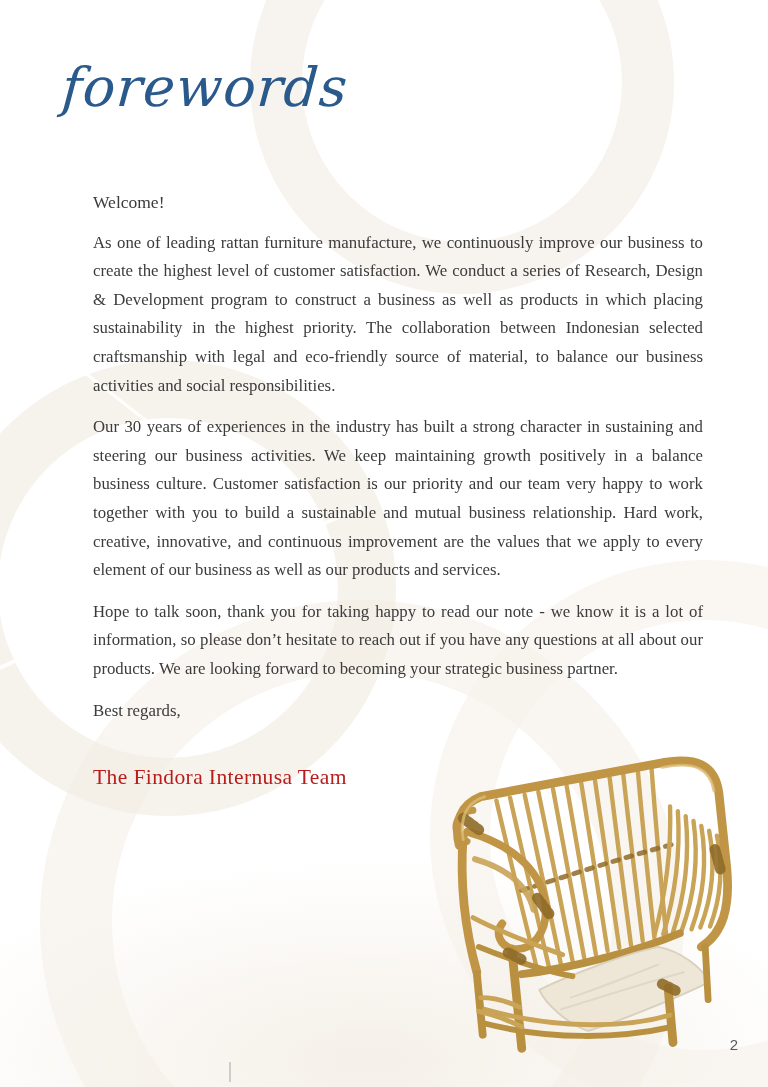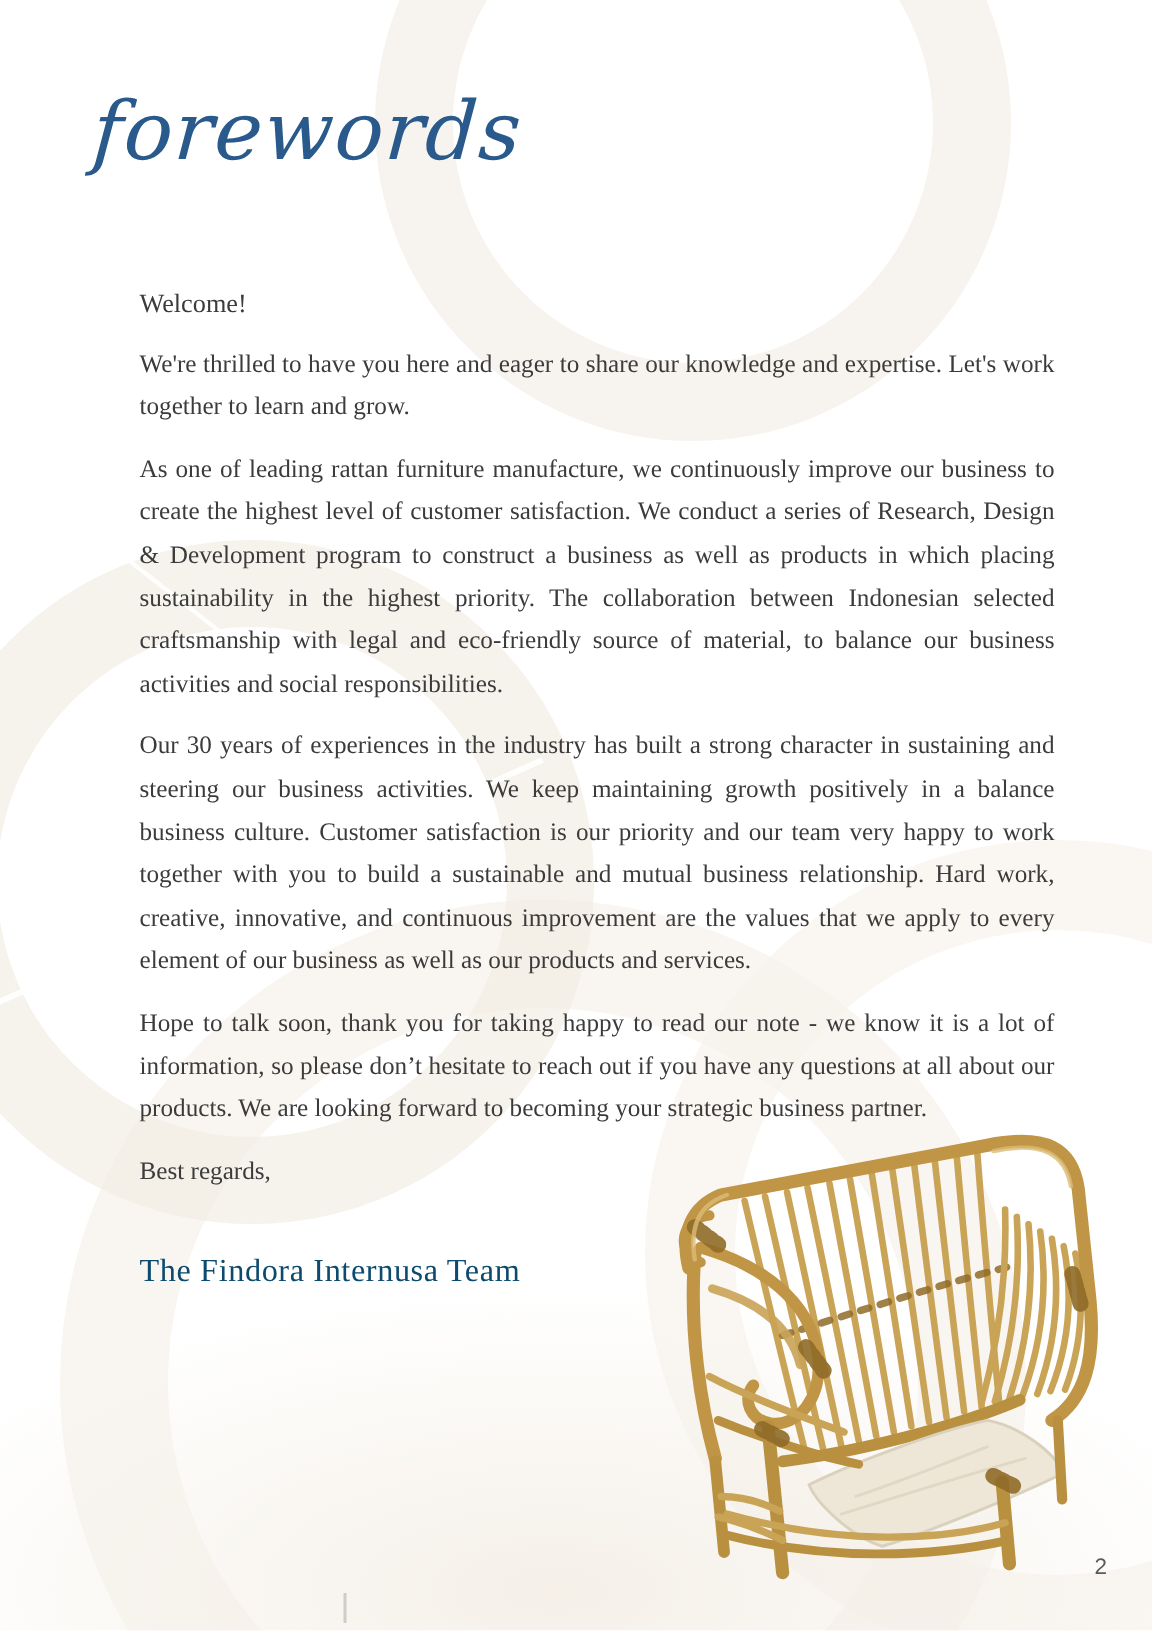--- a/index.html
+++ b/index.html
@@ -35,21 +35,21 @@
 
   
   .letter{
     position:absolute;left:93px;top:188px;width:626px;
     color:#3b3b3b;
     font-size:16.8px;line-height:28.6px;
   }
   .letter p{margin:0 16px 13px 0;text-align:justify;}
   .greeting{font-size:17.5px;margin-bottom:12px !important;text-align:left !important;}
   .signoff{margin-bottom:38px !important;text-align:center;}
-  .signature{font-size:21.5px;letter-spacing:0.4px;text-align:left !important;color:#0c4a6e;}
+  .signature{font-size:21.5px;letter-spacing:0.4px;text-align:left !important;color:#b91c1c;}
 
   
   .chair{position:absolute;left:424px;top:742px;width:336px;height:322px;}
 
   
   .page-number{
     position:absolute;right:30px;top:1036px;
     font-family:"Liberation Sans", sans-serif;
     font-size:15px;color:#5a5a5a;
   }
@@ -68,21 +68,20 @@
   <div class="swirl swirl-3"></div>
   <div class="swirl swirl-4"></div>
   <div class="swirl swirl-5"></div>
   <div class="swirl-line swirl-line-1"></div>
   <div class="swirl-line swirl-line-2"></div>
 
   <div class="title">forewords</div>
 
   <div class="letter">
     <p class="greeting">Welcome!</p>
-    <p>We're thrilled to have you here and eager to share our knowledge and expertise. Let's work together to learn and grow.</p>
     <p>As one of leading rattan furniture manufacture, we continuously improve our business to create the highest level of customer satisfaction. We conduct a series of Research, Design &amp; Development program to construct a business as well as products in which placing sustainability in the highest priority. The collaboration between Indonesian selected craftsmanship with legal and eco-friendly source of material, to balance our business activities and social responsibilities.</p>
     <p>Our 30 years of experiences in the industry has built a strong character in sustaining and steering our business activities. We keep maintaining growth positively in a balance business culture. Customer satisfaction is our priority and our team very happy to work together with you to build a sustainable and mutual business relationship. Hard work, creative, innovative, and continuous improvement are the values that we apply to every element of our business as well as our products and services.</p>
     <p>Hope to talk soon, thank you for taking happy to read our note - we know it is a lot of information, so please don’t hesitate to reach out if you have any questions at all about our products. We are looking forward to becoming your strategic business partner.</p>
     <p class="signoff">Best regards,</p>
     <p class="signature">The Findora Internusa Team</p>
   </div>
 
   <svg class="chair" viewBox="0 0 344 330" fill="none" stroke-linecap="round" stroke-linejoin="round">
 
     <g stroke="#c9a356" stroke-width="4.5">

